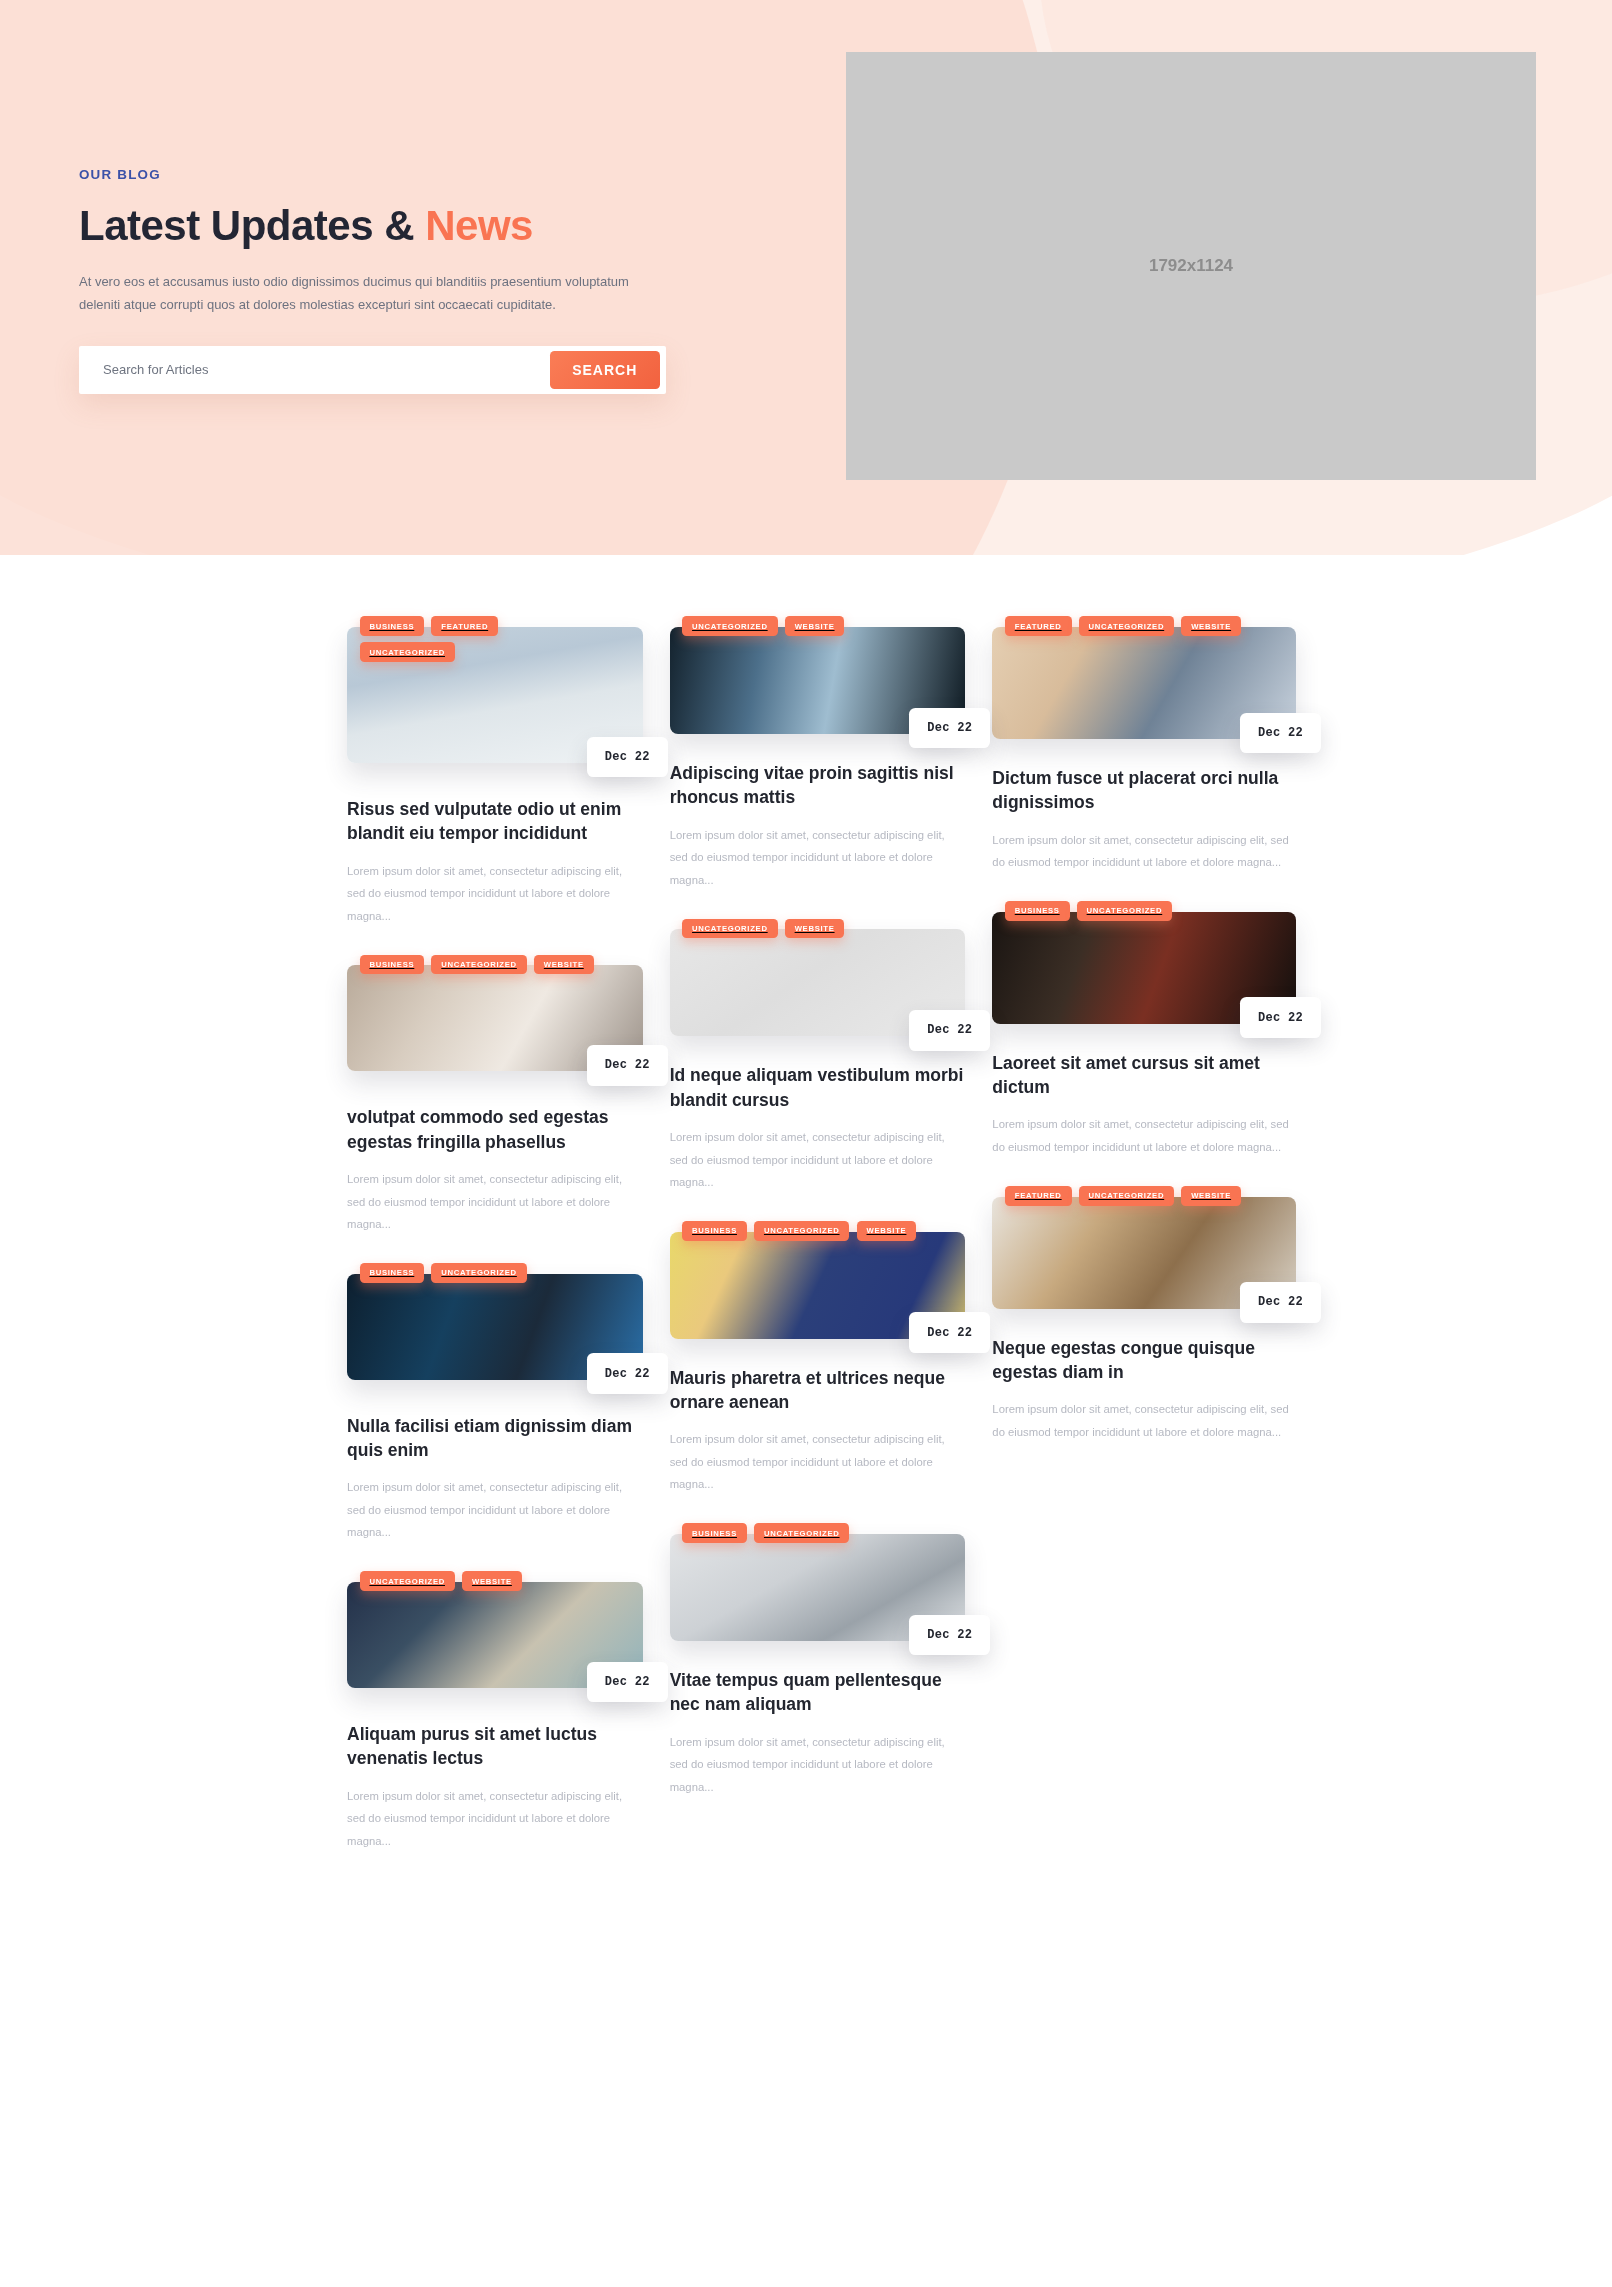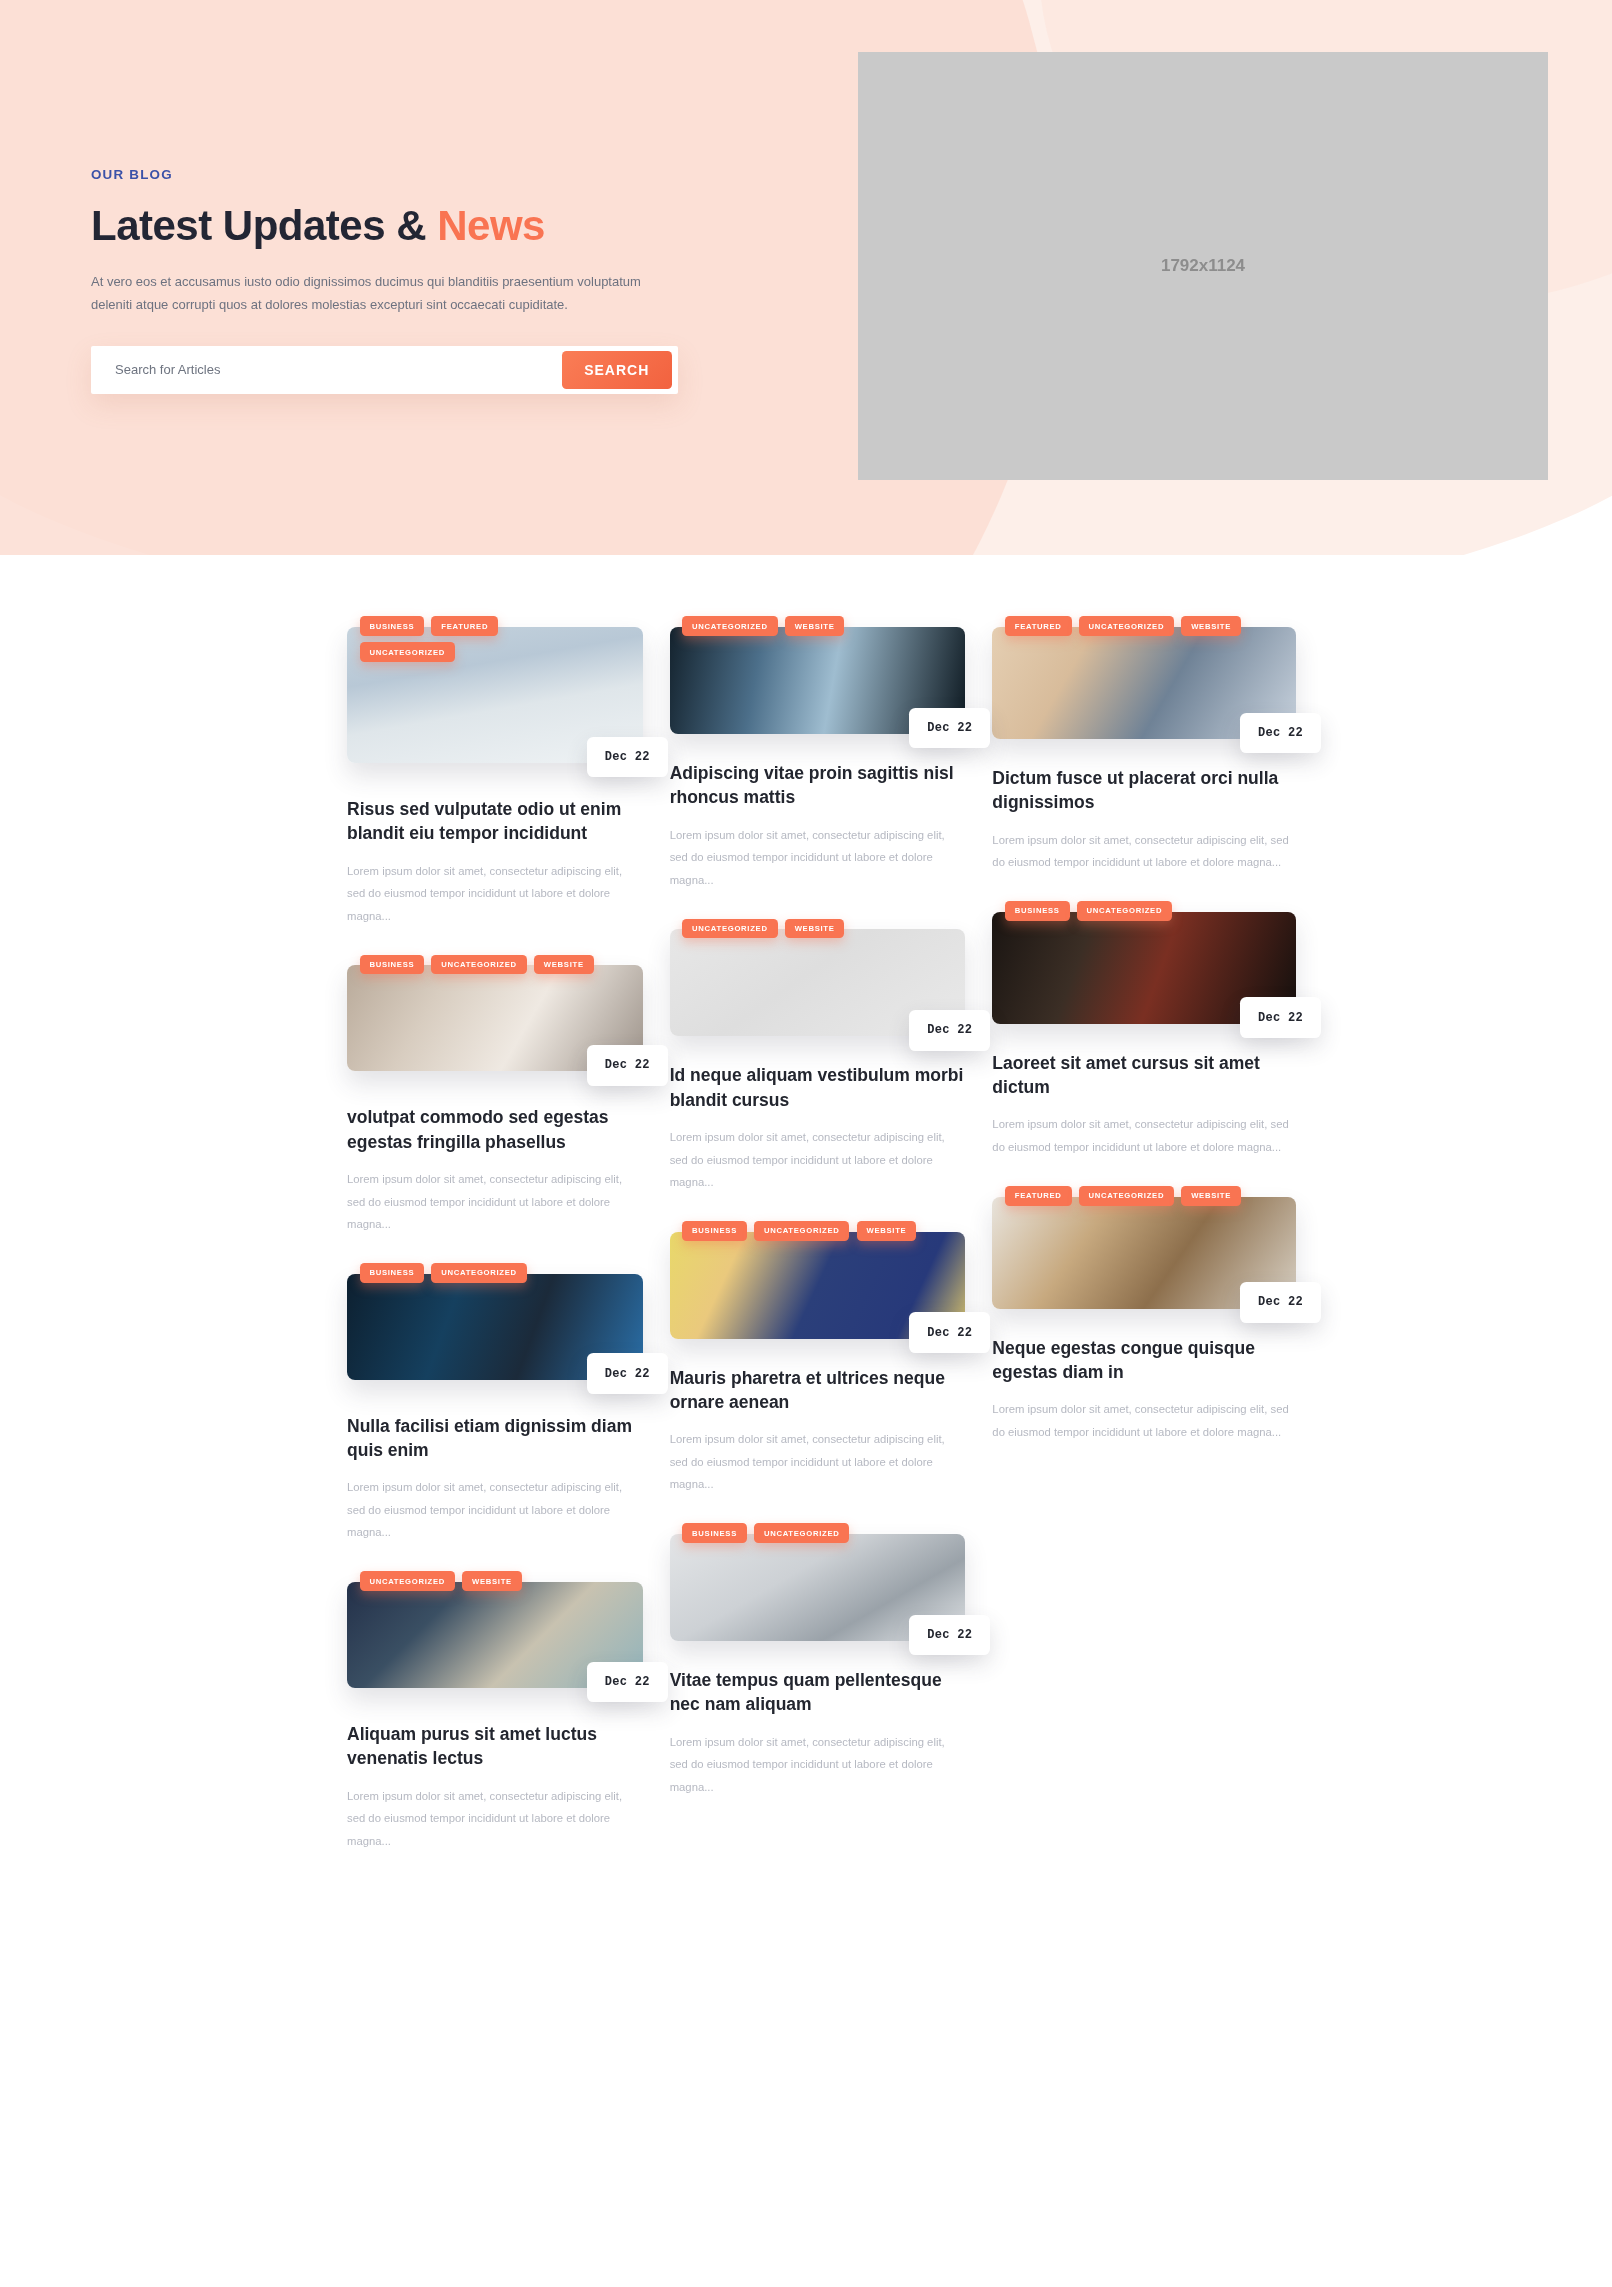--- a/index.html
+++ b/index.html
@@ -31,21 +31,21 @@
     opacity:.85;
   }
   .hero-blob2 {
     position:absolute; right:-233px; top:-376px;
     width:806px; height:681px;
     background:#fde4da;
     border-radius:50%;
     opacity:.55;
   }
 
-  .hero-inner { position:absolute; left:0; top:0; width:1528px; height:555px;margin-left:12px; }
+  .hero-inner { position:absolute; left:0; top:0; width:1528px; height:555px; }
 
   .hero-left { position:absolute; left:79px; top:167px; width:609px; }
   .eyebrow {
     font-size:13.4px; font-weight:bold; letter-spacing:1.2px;
     color:#3b51a8; margin-bottom:19.7px;
   }
   .hero-title {
     font-size:42px; font-weight:bold; letter-spacing:-0.5px;
     color:#232634; line-height:1.15; margin-bottom:19.7px;
   }
@@ -100,20 +100,21 @@
     box-shadow:0 12.5px 25px rgba(60,60,80,.14);
   }
   .card-img {
     width:100%; border-radius:8px; overflow:hidden; position:relative;
     background-size:cover; background-position:center;
   }
   .tags {
     position:absolute; left:12.5px; top:-10.7px;
     display:flex; flex-wrap:wrap; gap:6.3px 7.2px; width:237px;
     z-index:4;
+    text-decoration:underline;
   }
   .tag {
     background:#f97452; color:#fff; border-radius:4.5px;
     font-size:7.7px; font-weight:bold; letter-spacing:0.7px;
     padding:5.4px 9.9px 5.4px 9.9px; white-space:nowrap;
     box-shadow:0 4.5px 10.7px rgba(249,116,82,.35);
   }
   .date {
     position:absolute; right:-25px; bottom:-14.3px;
     background:#fff; color:#23262f;

